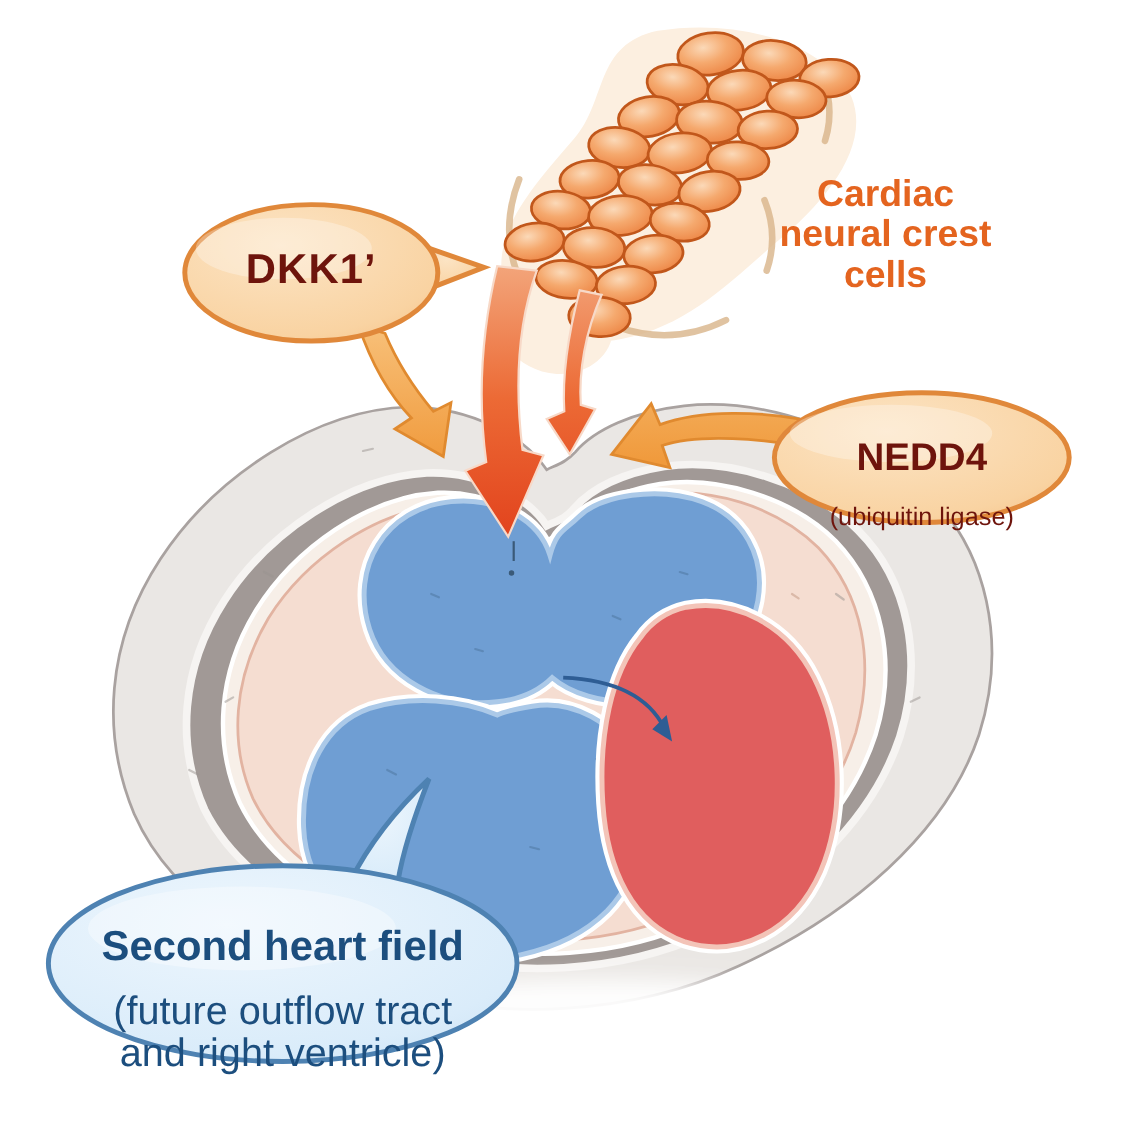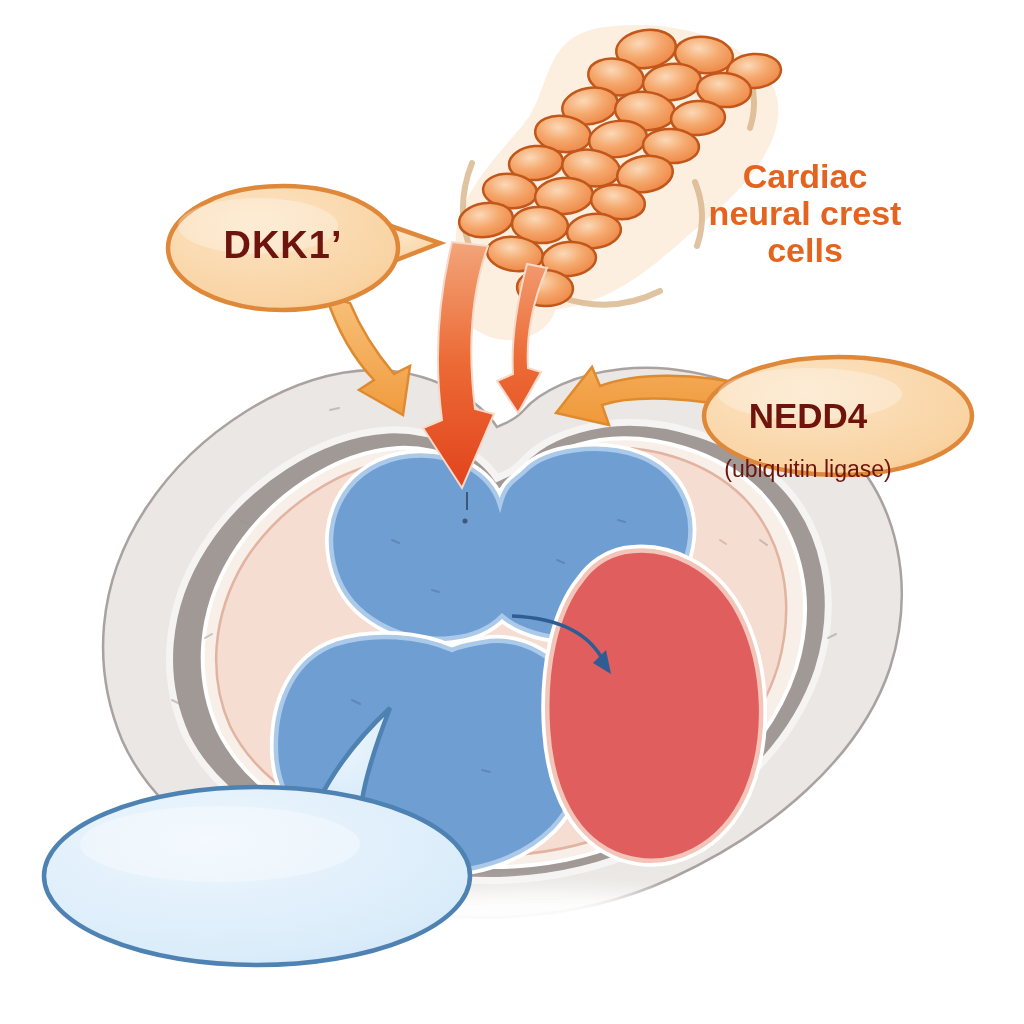--- a/index.html
+++ b/index.html
@@ -4,21 +4,21 @@
 <style>
   html,body{margin:0;padding:0;background:#ffffff;}
   #stage{position:relative;width:1024px;height:1024px;overflow:hidden;
          font-family:Liberation Sans, sans-serif;background:#ffffff;padding-left:24px;}
   svg{position:absolute;left:0;top:0;}
   .label{position:absolute;text-align:center;white-space:pre-line;}
   .cnc-label{left:650px;top:158px;width:310px;font-size:34px;font-weight:700;
              line-height:37px;color:var(--orange-text,#e4641f);}
   .dkk1-label{left:168px;top:224px;width:230px;font-size:38px;font-weight:700;
              letter-spacing:1px;color:var(--maroon-text,#6e140c);}
-  .nedd4-box{left:668px;top:379px;width:280px;}
+  .nedd4-box{left:698px;top:379px;width:280px;}
   .nedd4-title{font-size:35px;font-weight:700;line-height:38px;color:var(--maroon-text,#6e140c);}
   .nedd4-sub{font-size:23px;font-weight:400;line-height:32px;color:var(--maroon-text,#6e140c);}
   .shf-box{left:40px;top:822px;width:434px;}
   .shf-title{font-size:38px;font-weight:700;line-height:42px;color:var(--blue-text,#1c4e7e);}
   .shf-sub{font-size:36px;font-weight:400;line-height:38px;color:var(--blue-text,#1c4e7e);}
 
   .cell{fill:url(#cellGrad);stroke:var(--cell-border,#c1571b);stroke-width:2.5;}
   .band{fill:var(--band-fill,#fcefe0);}
   .crescent{fill:none;stroke:var(--crescent,#d8b48a);stroke-width:6;stroke-linecap:round;opacity:.8;}
   .outer-wall{fill:var(--heart-outer-gray,#eae7e4);stroke:#a9a2a0;stroke-width:2.5;}
@@ -229,14 +229,19 @@
 </svg>
 
 <div class="label cnc-label">Cardiac
 neural crest
 cells</div>
 <div class="label dkk1-label">DKK1’</div>
 <div class="label nedd4-box">
   <div class="nedd4-title">NEDD4</div>
   <div class="nedd4-sub">(ubiquitin ligase)</div>
 </div>
-
+<div class="label shf-box">
+  <div class="shf-title">Second heart field</div>
+  <div class="shf-sub">(future outflow tract
+and right ventricle)</div>
 </div>
 
+</div>
+
 </body></html>

